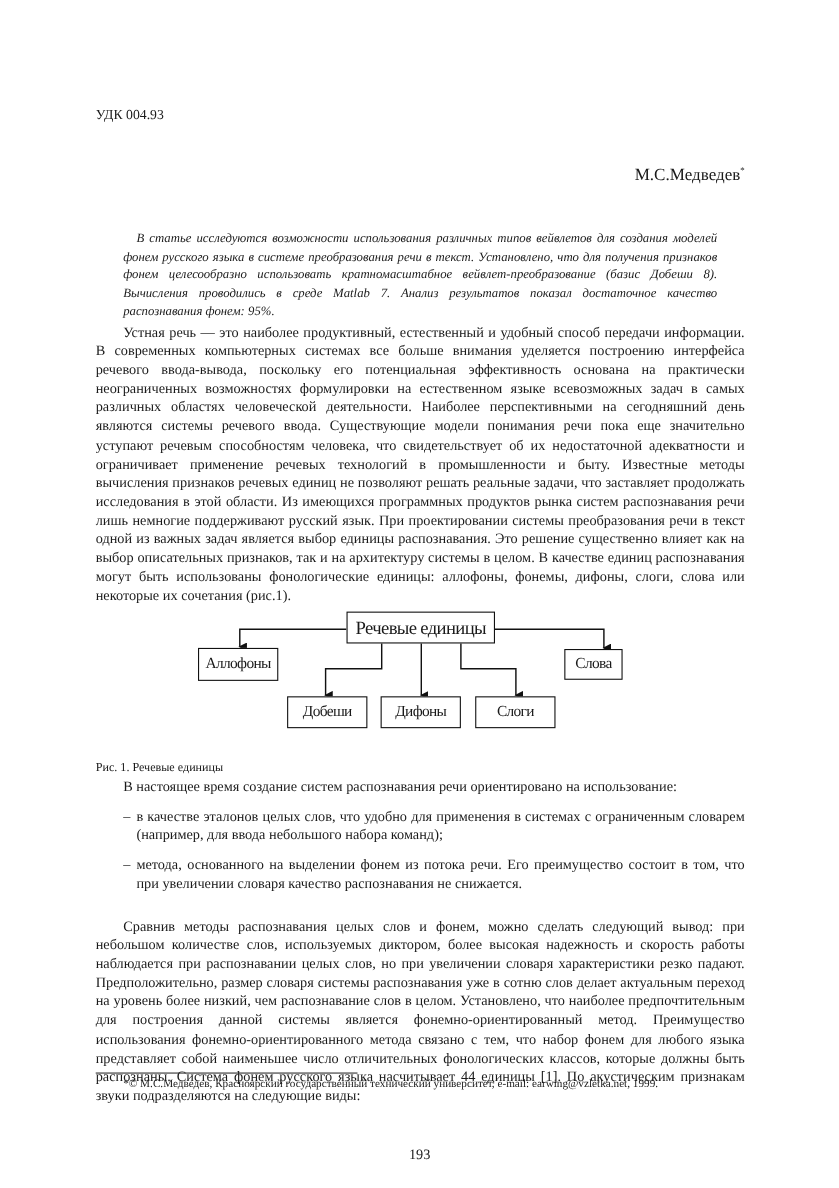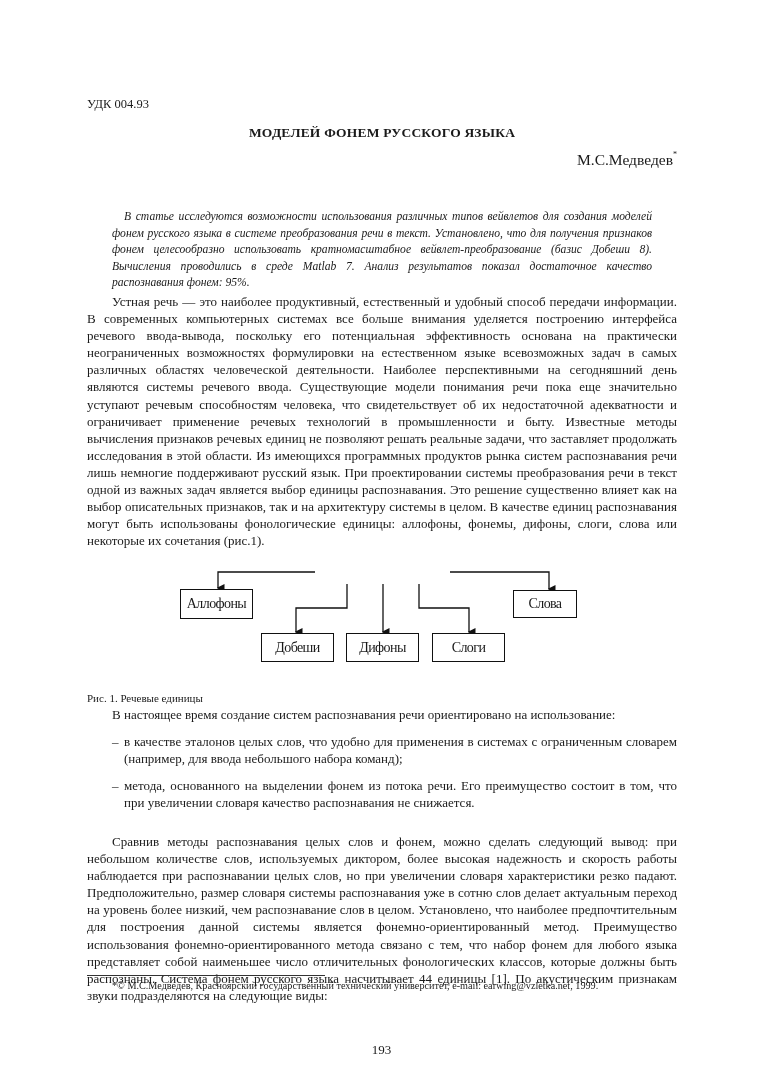--- a/index.html
+++ b/index.html
@@ -42,21 +42,20 @@
   .box.root { font-size: 17px; }
   .box.leaf { font-size: 14px; }
   .caption { left: 87px; width: 590px; top: 692px; text-align: left; font-size: 11px; }
 </style>
 </head>
 <body>
 
 <div class="abs udk">УДК 004.93</div>
 
 <div class="abs title">
-  <div>МОДЕЛЕЙ ФОНЕМ РУССКОГО ЯЗЫКА</div>
 </div>
 
 <div class="abs author"><span>М.С.Медведев</span><sup>*</sup></div>
 
 <div class="abs abstract">В статье исследуются возможности использования различных типов вейвлетов для создания моделей фонем русского языка в системе преобразования речи в текст. Установлено, что для получения признаков фонем целесообразно использовать кратномасштабное вейвлет-преобразование (базис Добеши 8). Вычисления проводились в среде Matlab 7. Анализ результатов показал достаточное качество распознавания фонем: 95%.</div>
 
 <div class="abs body-text indent p1">Устная речь — это наиболее продуктивный, естественный и удобный способ передачи информации. В современных компьютерных системах все больше внимания уделяется построению интерфейса речевого ввода-вывода, поскольку его потенциальная эффективность основана на практически неограниченных возможностях формулировки на естественном языке всевозможных задач в самых различных областях человеческой деятельности. Наиболее перспективными на сегодняшний день являются системы речевого ввода. Существующие модели понимания речи пока еще значительно уступают речевым способностям человека, что свидетельствует об их недостаточной адекватности и ограничивает применение речевых технологий в промышленности и быту. Известные методы вычисления признаков речевых единиц не позволяют решать реальные задачи, что заставляет продолжать исследования в этой области. Из имеющихся программных продуктов рынка систем распознавания речи лишь немногие поддерживают русский язык. При проектировании системы преобразования речи в текст одной из важных задач является выбор единицы распознавания. Это решение существенно влияет как на выбор описательных признаков, так и на архитектуру системы в целом. В качестве единиц распознавания могут быть использованы фонологические единицы: аллофоны, фонемы, дифоны, слоги, слова или некоторые их сочетания (рис.1).</div>
 
 <div class="abs" style="left:0;top:0;width:763px;height:700px;pointer-events:none;">
   <svg width="763" height="700" style="position:absolute;left:0;top:0;">
@@ -71,25 +70,26 @@
 
       <polyline points="450,572 549,572 549,589" marker-end="url(#arr)"></polyline>
 
       <polyline points="347,584 347,608 296,608 296,632" marker-end="url(#arr)"></polyline>
 
       <polyline points="383,584 383,632" marker-end="url(#arr)"></polyline>
 
       <polyline points="419,584 419,608 469,608 469,632" marker-end="url(#arr)"></polyline>
     </g>
   </svg>
+  <div class="box root" style="left:315px;top:556px;width:135px;height:29px;">Речевые единицы</div>
   <div class="box leaf" style="left:180px;top:589px;width:73px;height:30px;">Аллофоны</div>
   <div class="box leaf" style="left:261px;top:633px;width:73px;height:29px;">Добеши</div>
   <div class="box leaf" style="left:346px;top:633px;width:73px;height:29px;">Дифоны</div>
   <div class="box leaf" style="left:432px;top:633px;width:73px;height:29px;">Слоги</div>
-  <div class="box leaf" style="left:513px;top:590px;width:64px;height:28px;">Слова</div>
+  <div class="box leaf" style="left:513px;top:590px;width:53px;height:28px;">Слова</div>
 </div>
 
 <div class="abs caption">Рис. 1. Речевые единицы</div>
 
 <div class="abs body-text intro">В настоящее время создание систем распознавания речи ориентировано на использование:</div>
 
 <div class="abs bullets">
   <div class="bullet">
     <span class="dash">–</span>
     <span>в качестве эталонов целых слов, что удобно для применения в системах с ограниченным словарем (например, для ввода небольшого набора команд);</span>

